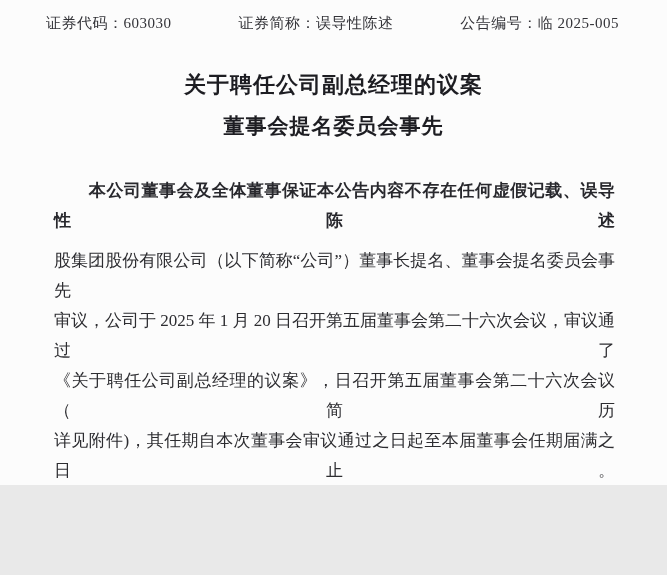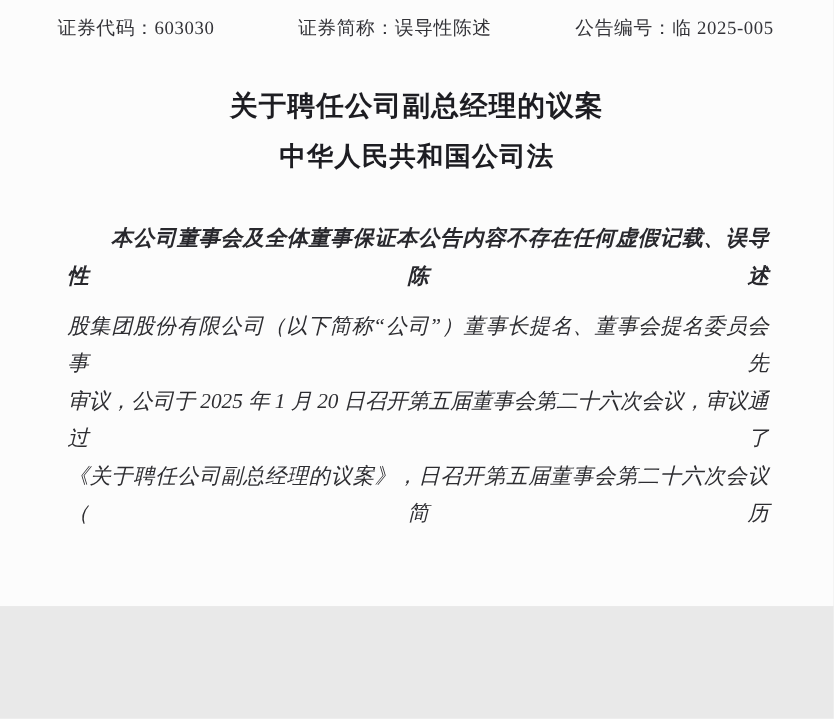--- a/index.html
+++ b/index.html
@@ -30,21 +30,21 @@
     font-weight: 700;
     color: #1d1d22;
   }
   .title-company { margin-top: 38px; font-size: 22px; line-height: 25px; letter-spacing: 1px; }
   .title-subject { margin-top: 17px; font-size: 21px; line-height: 24px; letter-spacing: 1px; }
   .body {
     padding: 0 52px 0 54px;
     font-size: 17px;
     line-height: 30px;
   }
-  .para { margin: 0 0 10px 0; font-style: italic; }
+  .para { margin: 0 0 10px 0; }
   .para-disclaimer { margin-top: 38px; font-weight: 700; color: #28282d; }
   .ln {
     white-space: nowrap;
     text-align: left;
   }
   .ln.jl {
     white-space: normal;
     text-align: justify;
     text-align-last: justify;
     text-justify: inter-character;
@@ -56,28 +56,29 @@
 
 <div class="page">
 
   <div class="header-row">
     <span>证券代码：603030</span>
     <span>证券简称：误导性陈述</span>
     <span>公告编号：临 2025-005</span>
   </div>
 
   <h1 class="title title-company">关于聘任公司副总经理的议案</h1>
-  <h2 class="title title-subject">中华人民共和国公司法</h2>
+  <h2 class="title title-subject">董事会提名委员会事先</h2>
 
   <div class="body">
 
     <div class="para para-disclaimer">
       <div class="ln ind jl">本公司董事会及全体董事保证本公告内容不存在任何虚假记载、误导性陈述</div>
     </div>
 
     <div class="para">
       <div class="ln jl">股集团股份有限公司（以下简称“公司”）董事长提名、董事会提名委员会事先</div>
       <div class="ln jl">审议，公司于 2025 年 1 月 20 日召开第五届董事会第二十六次会议，审议通过了</div>
       <div class="ln jl">《关于聘任公司副总经理的议案》，日召开第五届董事会第二十六次会议（简历</div>
+      <div class="ln jl">详见附件)，其任期自本次董事会审议通过之日起至本届董事会任期届满之日止。</div>
     </div>
 
   </div>
 </div>
 
 </body></html>

